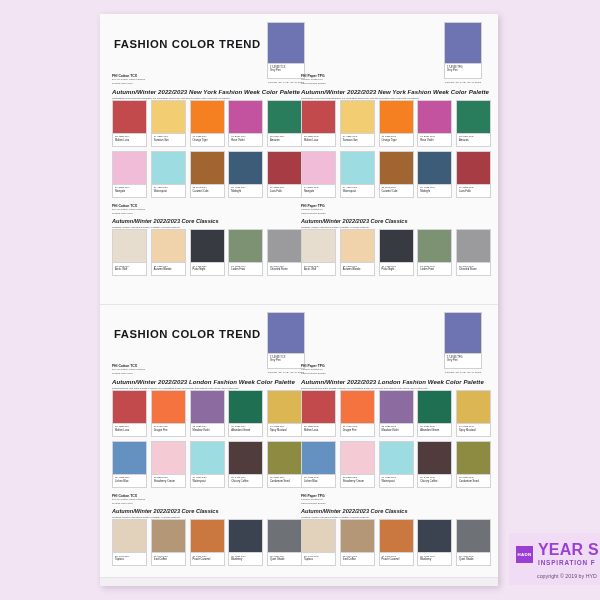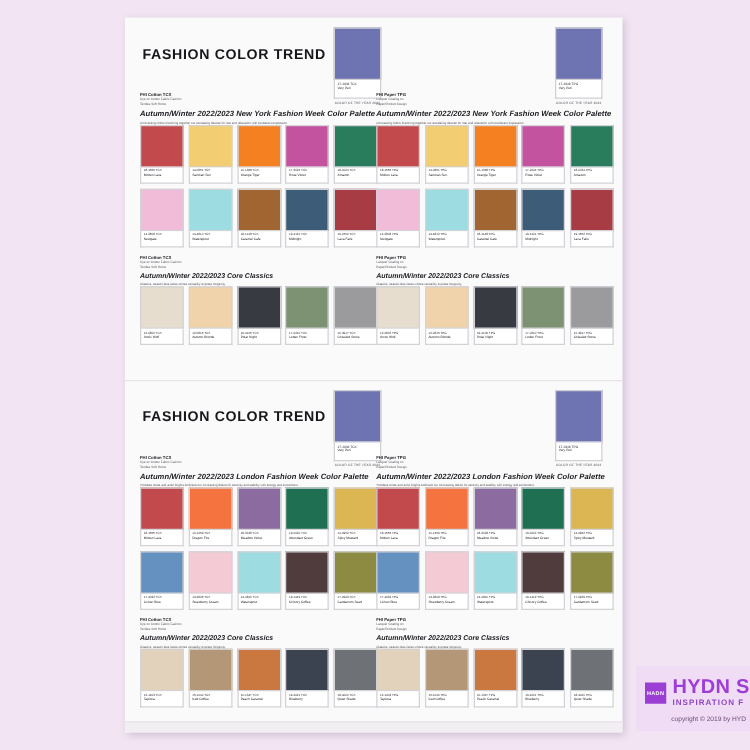--- a/index.html
+++ b/index.html
@@ -686,20 +686,20 @@
         </div>
       </div>
     <div class="sheet-sep"></div>
     <div class="sheet-botbar"></div>
   </div>
 
   <div class="hydn">
     <div class="hydn-row">
       <div class="hydn-mark">HADN</div>
       <div class="hydn-txt">
-        <div class="hydn-name">HYDN S</div>
+        <div class="hydn-name">YEAR S</div>
         <div class="hydn-tag">INSPIRATION F</div>
       </div>
     </div>
     <div class="hydn-copy">copyright © 2019 by HYD</div>
   </div>
 
 </div>
 
 </body></html>

